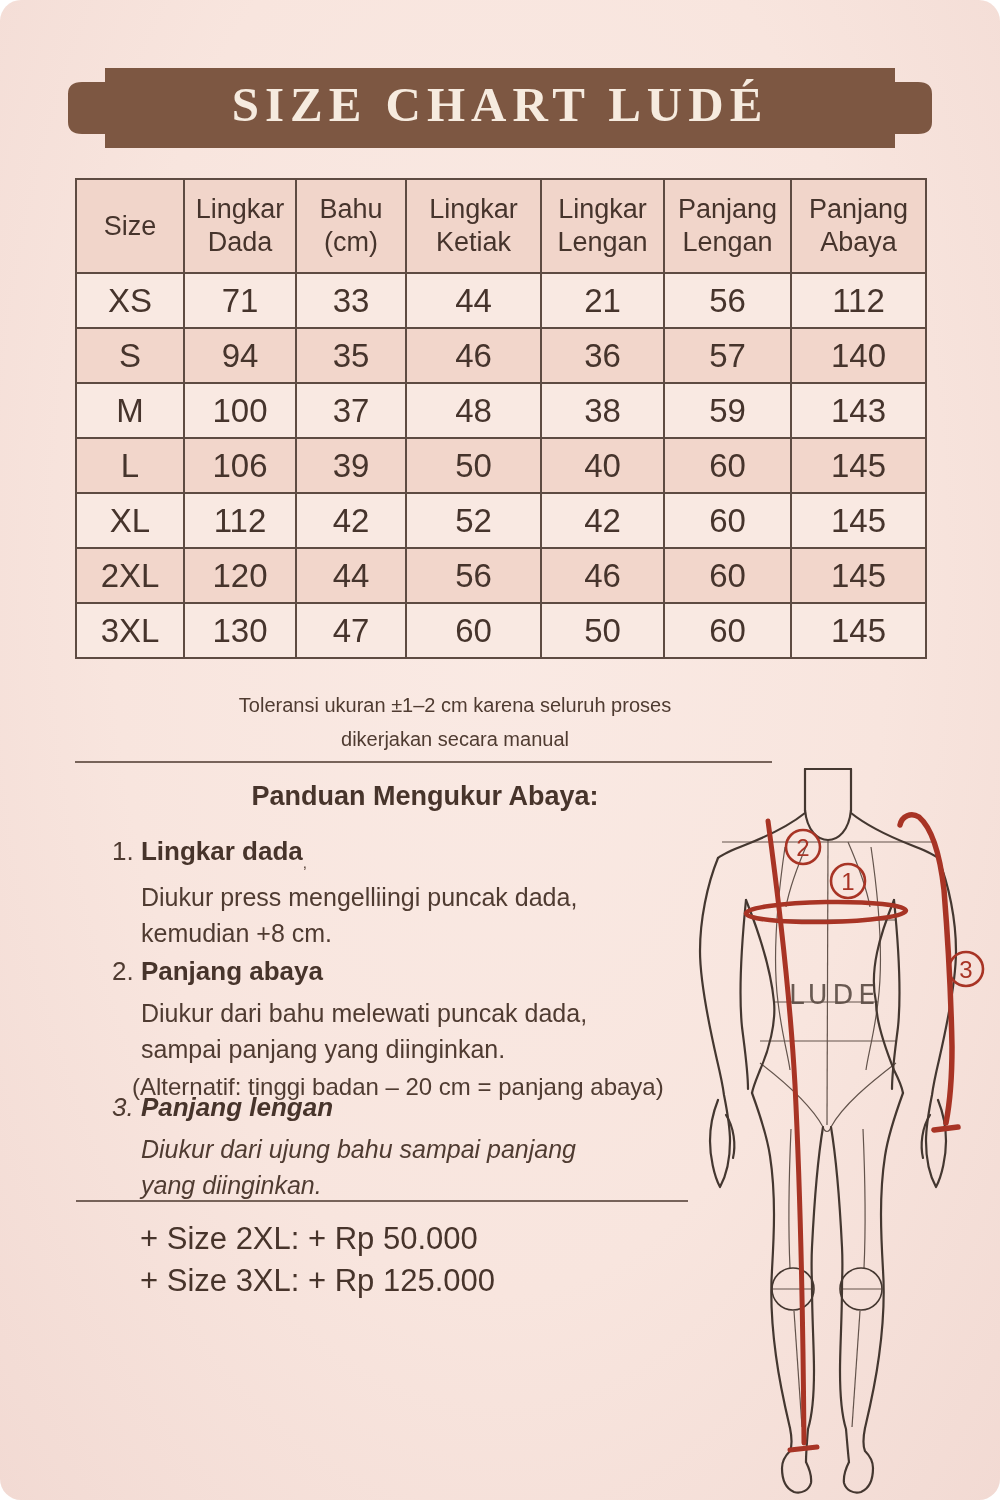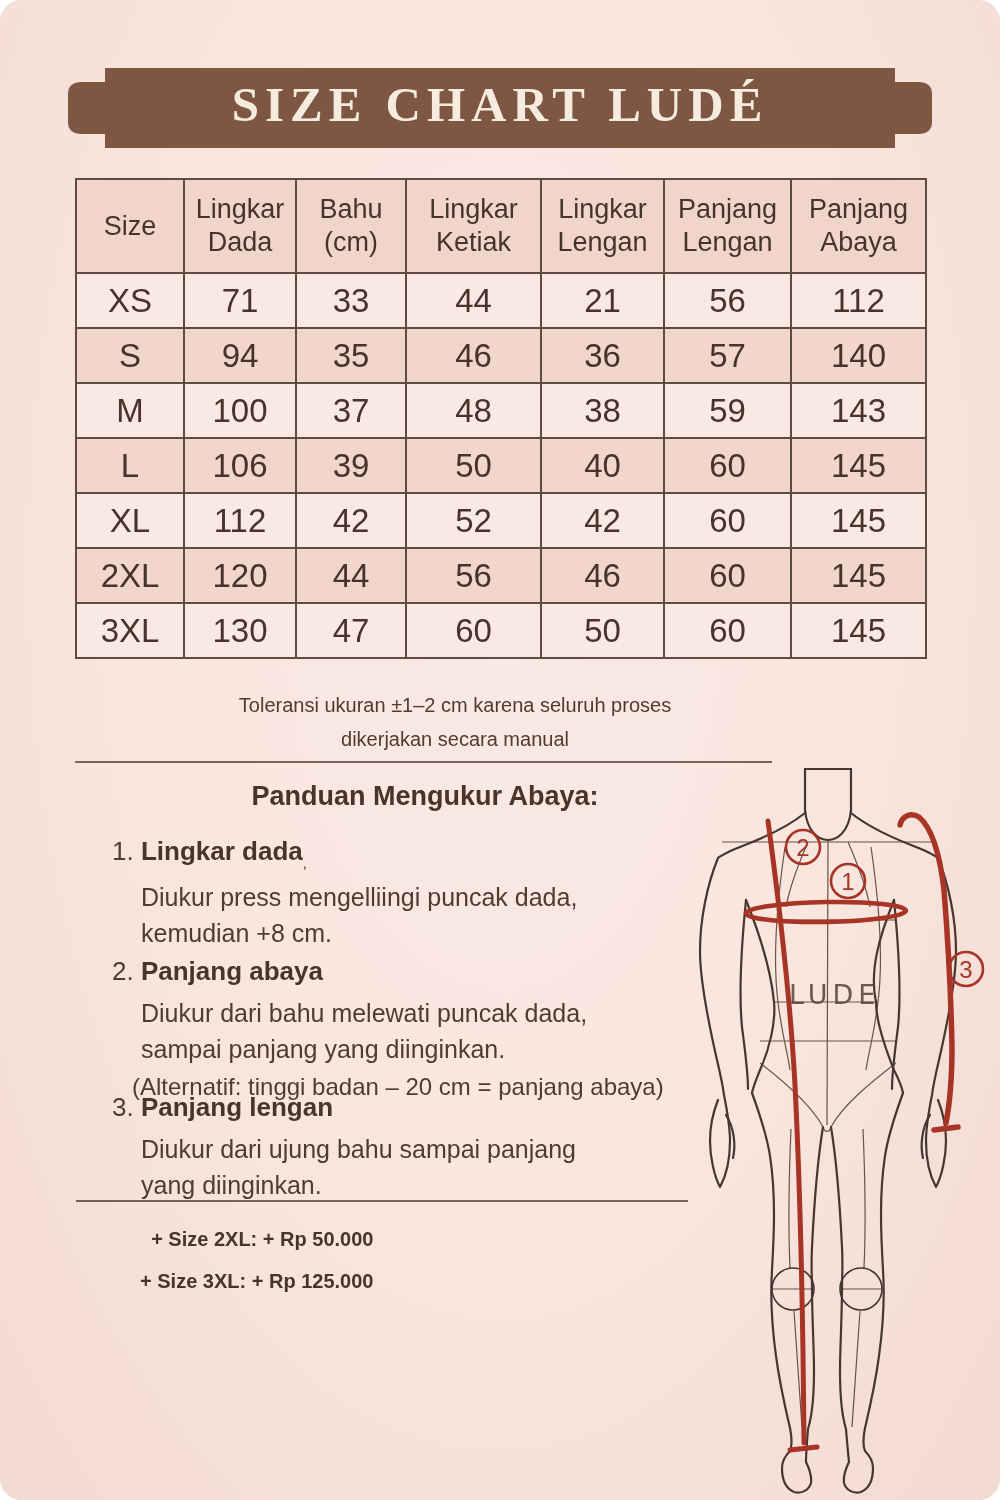--- a/index.html
+++ b/index.html
@@ -56,23 +56,23 @@
   }
   .guide-item{position:absolute;left:112px;width:580px;font-size:26px;color:#4f3b31;}
   .guide-item .ttl-line{margin-bottom:8px;}
   .guide-item .num{font-weight:400;}
   .guide-item .ttl{font-weight:700;color:#47342b;}
   .guide-item .mark{font-size:15px;vertical-align:-8px;}
   .guide-item .body-line{padding-left:29px;font-size:25px;line-height:36px;}
   .guide-item .alt-line{padding-left:20px;font-size:24px;line-height:40px;}
   .item-1{top:836px;}
   .item-2{top:956px;}
-  .item-3{top:1092px;}
-  
-  .pricing{position:absolute;left:140px;top:1218px;font-weight:700;font-size:20px;line-height:42px;color:#47342b;text-align:right;}
+  .item-3{top:1092px;font-style:italic;}
+  
+  .pricing{position:absolute;left:140px;top:1218px;font-weight:400;font-size:31px;line-height:42px;color:#47342b;}
   
   .figure-wrap{position:absolute;left:690px;top:755px;width:310px;height:745px;}
 </style>
 </head>
 <body>
 
 <div class="page">
 
   <div class="banner-wrap">
     <svg class="banner-svg" width="880" height="95" viewBox="0 0 880 95">

